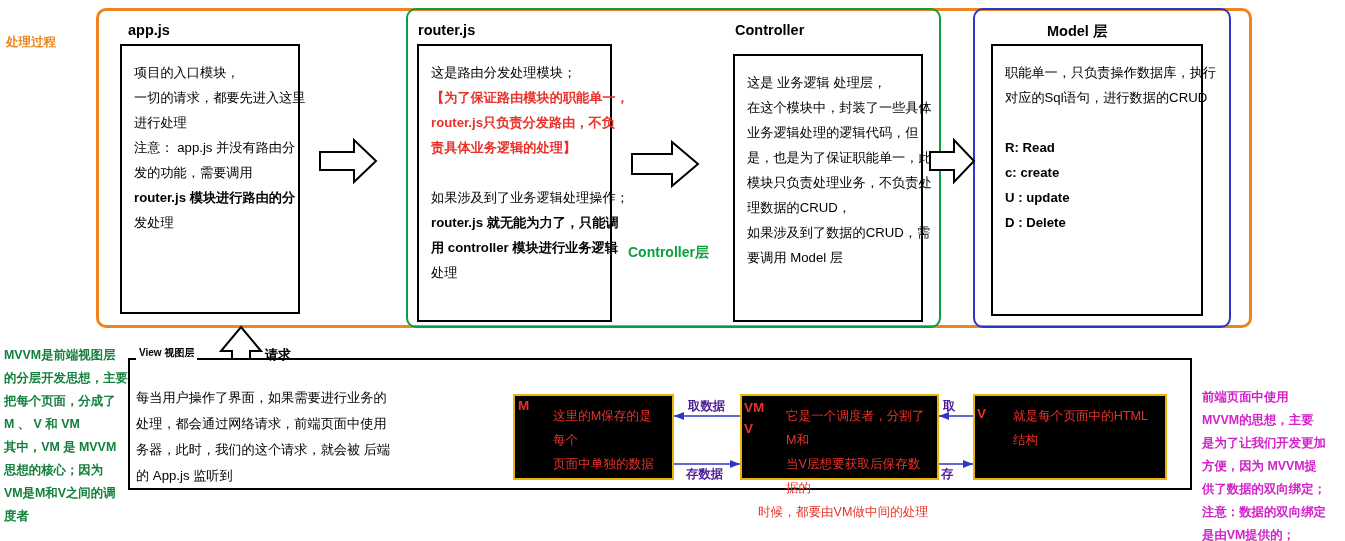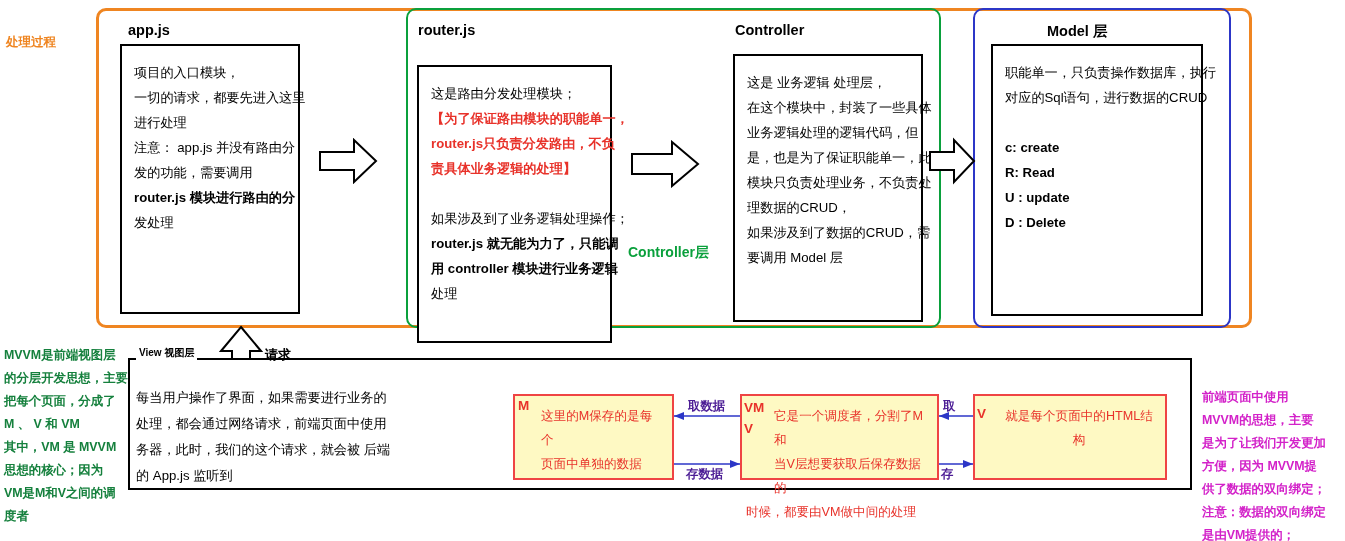--- a/index.html
+++ b/index.html
@@ -51,21 +51,21 @@
     line-height: 25px;
     color: #000;
   }
   .text-box .ln { white-space: nowrap; }
   .text-box .bold { font-weight: bold; }
   .red { color: #e8322a; font-weight: bold; }
 
   
   .box-app { left: 120px; top: 44px; width: 180px; height: 270px; }
   
-  .box-router { left: 417px; top: 44px; width: 195px; height: 278px; margin-top: 21px; }
+  .box-router { left: 417px; top: 44px; width: 195px; height: 278px; }
   
   .box-ctrl { left: 733px; top: 54px; width: 190px; height: 268px; }
   
   .box-model { left: 991px; top: 44px; width: 212px; height: 272px; }
 
   
   .green-box {
     left: 406px; top: 8px;
     width: 535px; height: 320px;
     border: 2px solid #0aa03c;
@@ -128,36 +128,36 @@
   .view-text {
     left: 136px; top: 385px;
     width: 300px;
     font-size: 13.2px;
     line-height: 26px;
     color: #000;
   }
 
   
   .mv-box {
-    border: 2px solid #ef4444;
-    box-sizing: border-box;
-    background: #fef9c3;
+    border: 2px solid #eab308;
+    box-sizing: border-box;
+    background: #000000;
     font-size: 12.6px;
     line-height: 24px;
     color: #e8322a;
-    padding: 8px 8px 8px 4px;
+    padding: 8px 8px 8px 16px;
   }
   .mv-letter {
     color: #e8322a;
     font-size: 13.5px;
     font-weight: bold;
   }
   .box-m { left: 513px; top: 394px; width: 161px; height: 86px; }
   .box-vm { left: 740px; top: 394px; width: 199px; height: 86px; }
-  .box-v  { left: 973px; top: 394px; width: 194px; height: 86px; text-align: center; }
+  .box-v  { left: 973px; top: 394px; width: 194px; height: 86px; }
 
   .mv-label-m  { left: 518px; top: 398px; }
   .mv-label-vm { left: 744px; top: 400px; }
   .mv-label-v2 { left: 744px; top: 421px; }
   .mv-label-v  { left: 977px; top: 406px; }
 
   .mv-text { padding-left: 22px; display:block; }
 
   
   .conn-label {
@@ -238,22 +238,22 @@
     <div class="ln">模块只负责处理业务，不负责处</div>
     <div class="ln">理数据的CRUD，</div>
     <div class="ln">如果涉及到了数据的CRUD，需</div>
     <div class="ln">要调用 Model 层</div>
   </div>
 
   <div class="abs text-box box-model">
     <div class="ln">职能单一，只负责操作数据库，执行</div>
     <div class="ln">对应的Sql语句，进行数据的CRUD</div>
     <div class="ln">&nbsp;</div>
+    <div class="ln bold">R: Read</div>
     <div class="ln bold">c:  create</div>
-    <div class="ln bold">R: Read</div>
     <div class="ln bold">U : update</div>
     <div class="ln bold">D : Delete</div>
   </div>
 
   <div class="abs arrow1 arrow-right">
     <svg width="60" height="46" viewBox="0 0 60 46">
       <polygon points="2,14 36,14 36,2 58,23 36,44 36,32 2,32" fill="#ffffff" stroke="#000" stroke-width="2"></polygon>
     </svg>
   </div>
   <div class="abs arrow2 arrow-right">

